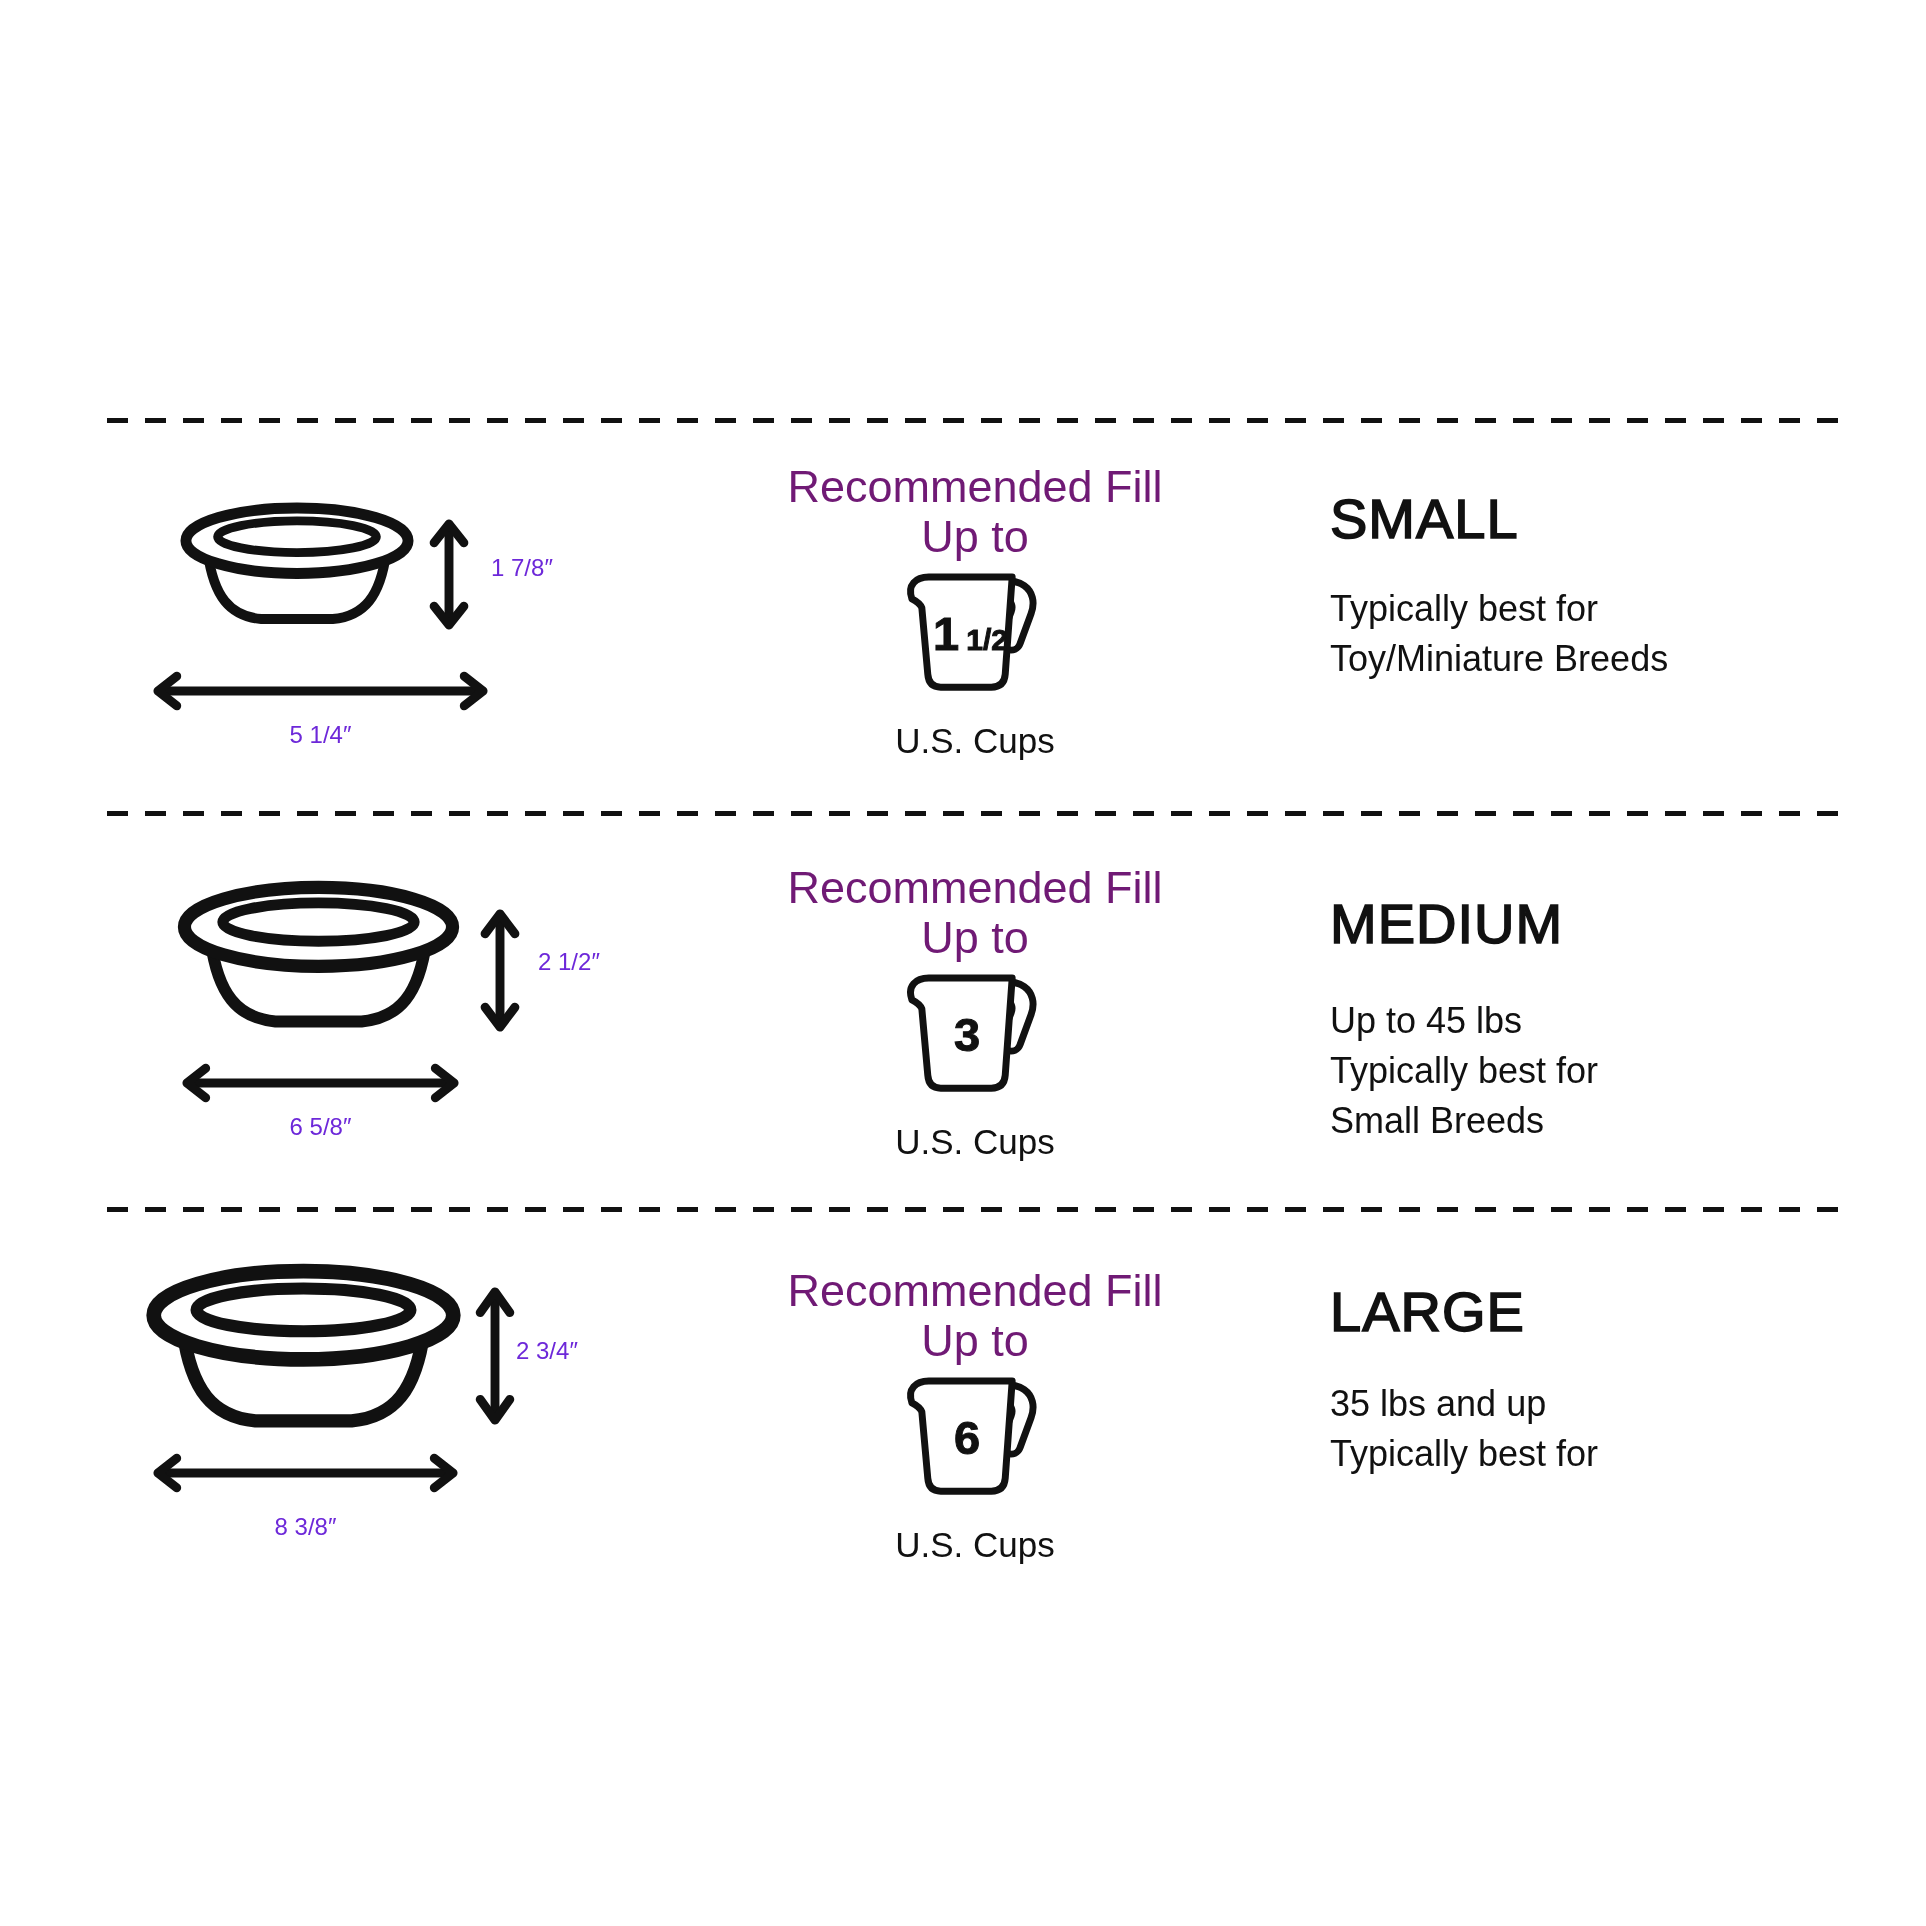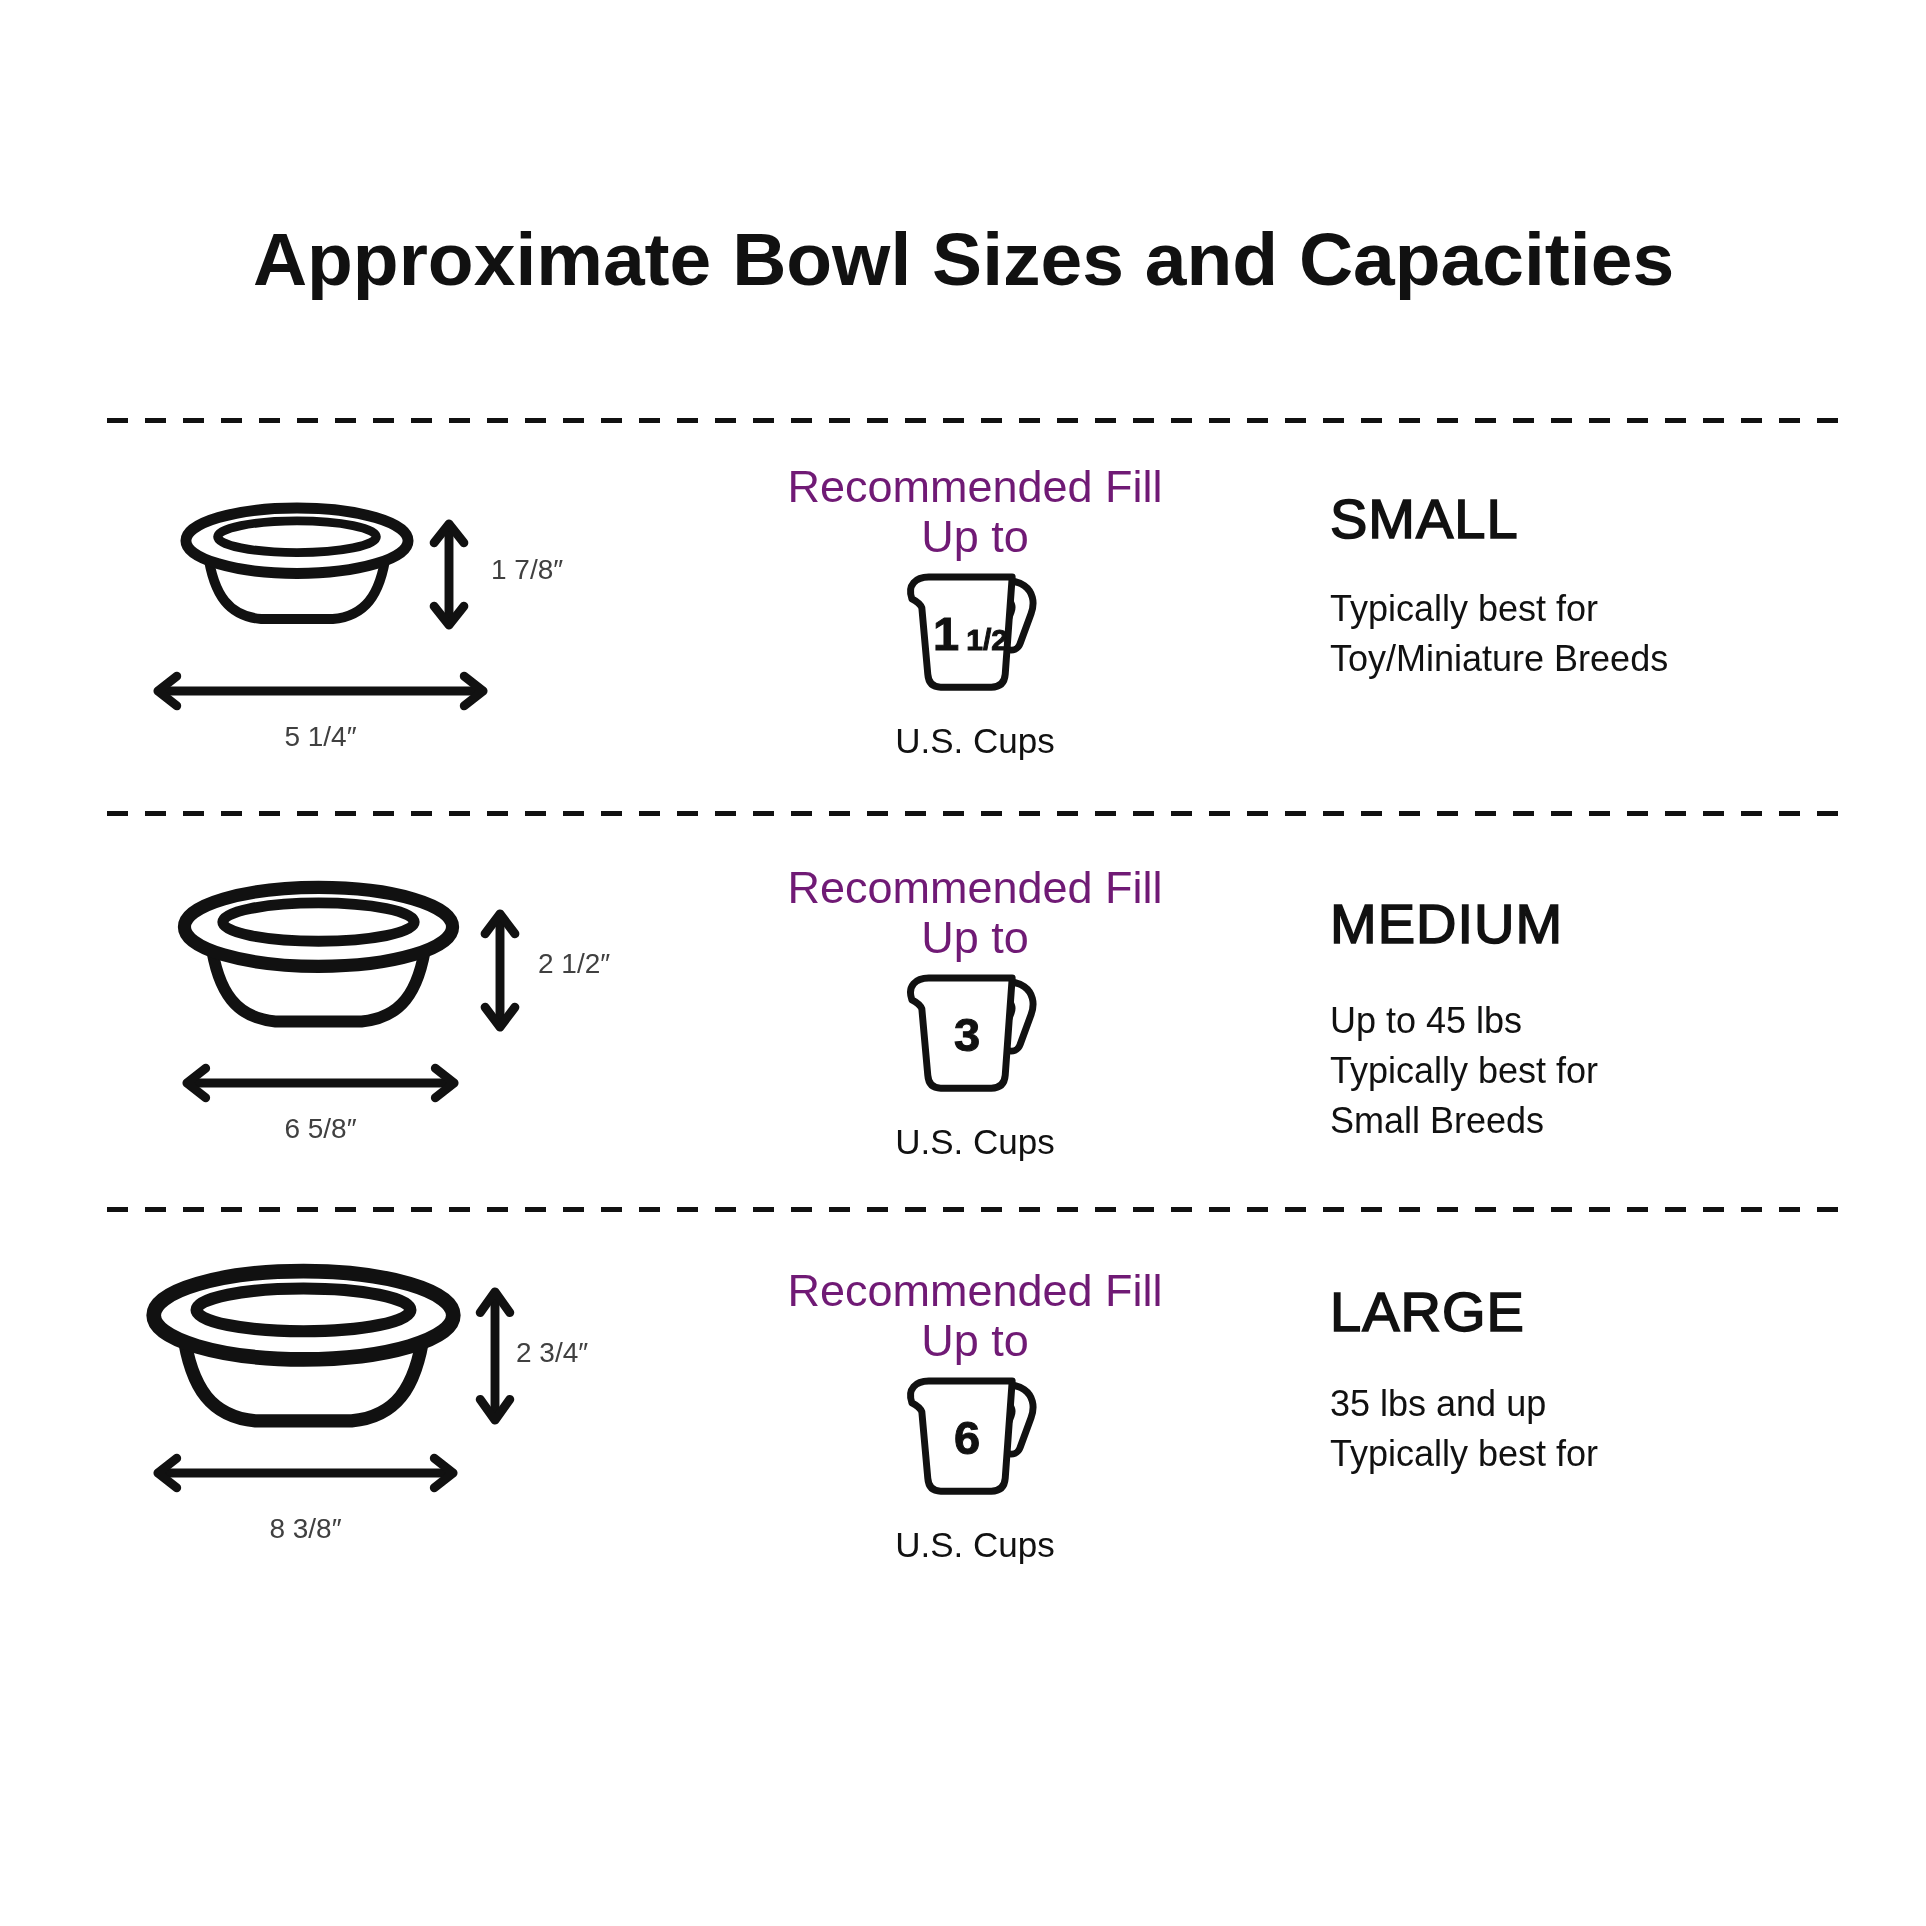--- a/index.html
+++ b/index.html
@@ -30,21 +30,21 @@
   .cup-num .frac{font-size:30px;margin-left:7px;}
 
   
   .size-name{
     left:1330px;font-size:56px;font-weight:400;letter-spacing:1px;
     -webkit-text-stroke:1.6px #111;color:#111;line-height:63px;
   }
   .desc{left:1330px;font-size:36px;line-height:50px;color:#111;}
 
   
-  .dim{font-size:28px;color:#404040;white-space:nowrap;}
+  .dim{font-size:24px;color:#6d28d9;white-space:nowrap;}
   .wlabel{text-align:center;}
 
   
   .r0-f1{top:461px}.r0-f2{top:511px}.r0-cup{top:572px}.r0-num{top:602px}.r0-usc{top:721px}
   .r0-name{top:487px}.r0-desc{top:584px}
   .r0-bowl{left:178px;top:501px;width:238px;height:131px}
   .r0-va{left:427px;top:513px;width:44px;height:123px}
   .r0-hl{left:491px;top:554px}
   .r0-ha{left:147px;top:669px;width:347px;height:44px}
   .r0-wl{left:147px;top:721px;width:347px}
@@ -69,21 +69,20 @@
 
   svg{display:block;width:100%;height:100%;}
   .stroke{fill:none;stroke:#111;stroke-linecap:round;stroke-linejoin:round;}
   .fillw{fill:#fff;stroke:#111;stroke-linejoin:round;}
 </style>
 </head>
 <body>
 
 <div class="canvas">
 
-  <div class="abs title">Approximate Bowl Sizes and Capacities</div>
 
   <div class="abs dash d0"></div>
   <div class="abs dash d1"></div>
   <div class="abs dash d2"></div>
 
   <div>
     <div class="abs r0-bowl">
       <svg viewBox="0 0 240 132">
         <path class="fillw" stroke-width="10" d="M 30 52 C 36 96 52 116 84 119 L 156 119 C 188 116 204 96 210 52 L 30 52 Z"></path>
         <ellipse class="fillw" stroke-width="11" cx="120" cy="40" rx="112" ry="33"></ellipse>

